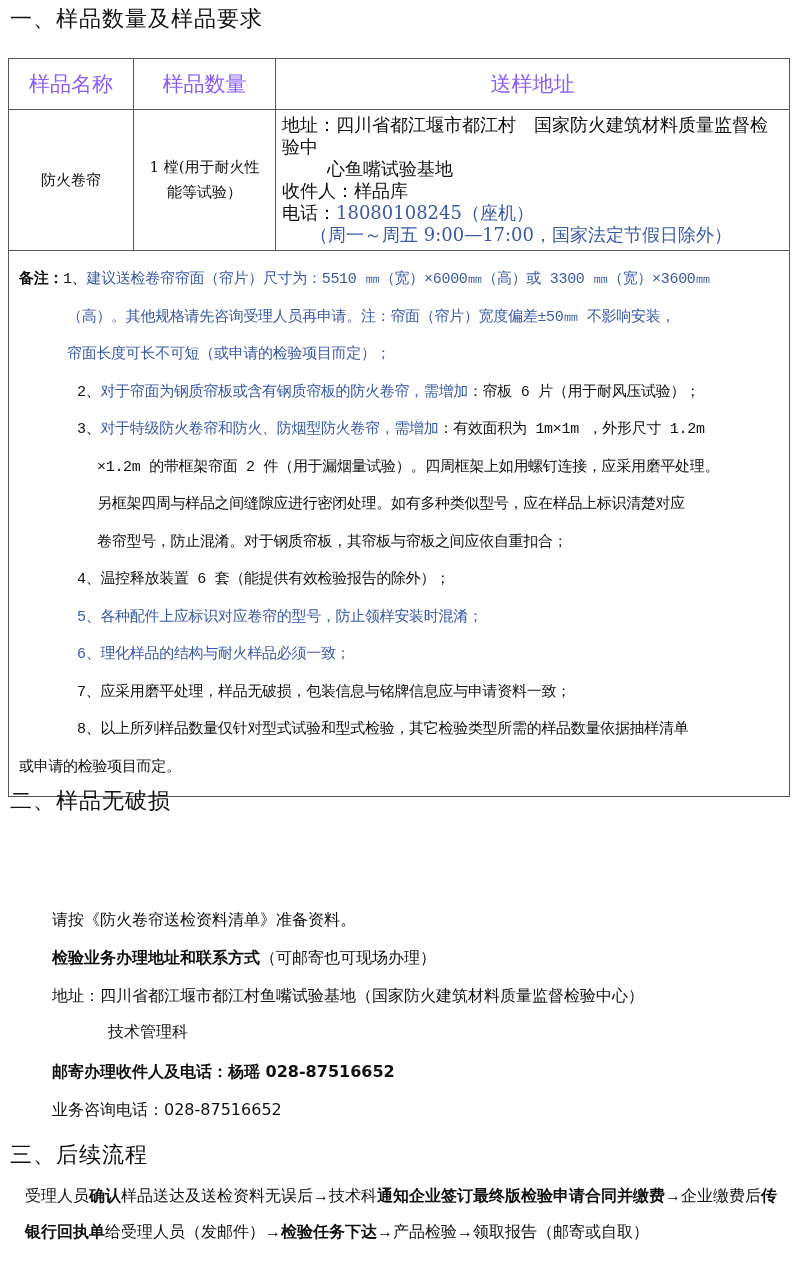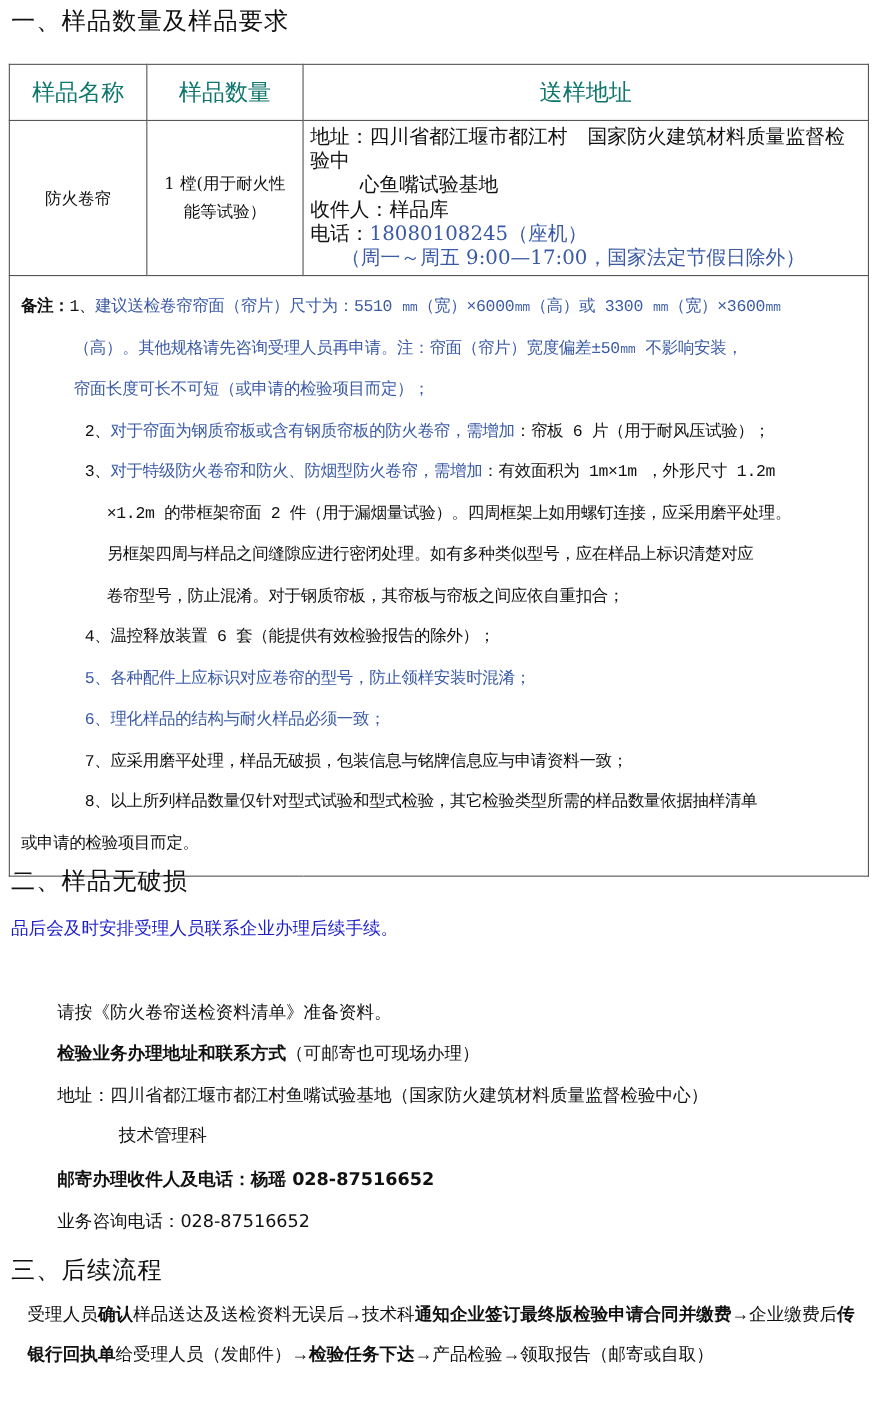--- a/index.html
+++ b/index.html
@@ -16,21 +16,21 @@
   .tbl {
     position: absolute; left: 8px; top: 58px; width: 781px;
     border-collapse: collapse; table-layout: fixed;
   }
   .tbl td, .tbl th {
     border: 1.5px solid #555; padding: 0; vertical-align: middle;
   }
   .th-cell {
     height: 50px; text-align: center; font-weight: normal;
     font-family: "DejaVu Sans", "Liberation Sans", sans-serif;
-    font-size: 21px; color: #0f766e;
+    font-size: 21px; color: #8b5cf6;
   }
   .body-cell { height: 130px; font-size: 15px; text-align: center; line-height: 25px; }
   .addr-cell { text-align: left; padding: 4px 6px !important; font-size: 18px; line-height: 22px; }
   .addr-line { display: block; }
   .indent1 { padding-left: 45px; }
   .indent2 { padding-left: 28px; }
   .blue-note { color: #3a5aa6; }
   .notes-cell { padding: 10px 10px 0 10px !important; height: 535px; vertical-align: top !important; }
   .note-line {
     font-family: Liberation Mono, monospace;
@@ -105,21 +105,20 @@
       <div class="note-line note-indent"><span>8、</span><span>以上所列样品数量仅针对型式试验和型式检验，其它检验类型所需的样品数量依据抽样清单</span></div>
       <div class="note-line">或申请的检验项目而定。</div>
     </td>
   </tr>
 </tbody>
   </table>
 
 <div class="h-section" style="top:786px;">二、样品无破损</div>
 
 <div class="para strong-blue" style="top:826px; left:10px; width:780px;">
-  <div style="white-space:nowrap;">品后会及时安排受理人员联系企业办理后续手续。</div>
 </div>
 
 <div class="plain" style="top:902px;">请按《防火卷帘送检资料清单》准备资料。</div>
 <div class="plain" style="top:940px;"><span class="bold">检验业务办理地址和联系方式</span><span>（可邮寄也可现场办理）</span></div>
 <div class="plain" style="top:978px;">地址：四川省都江堰市都江村鱼嘴试验基地（国家防火建筑材料质量监督检验中心）</div>
 <div class="plain" style="top:1014px; left:108px;">技术管理科</div>
 <div class="plain bold" style="top:1054px;">邮寄办理收件人及电话：杨瑶 028-87516652</div>
 <div class="plain" style="top:1092px;">业务咨询电话：028-87516652</div>
 
 <div class="h-section" style="top:1140px;">三、后续流程</div>

